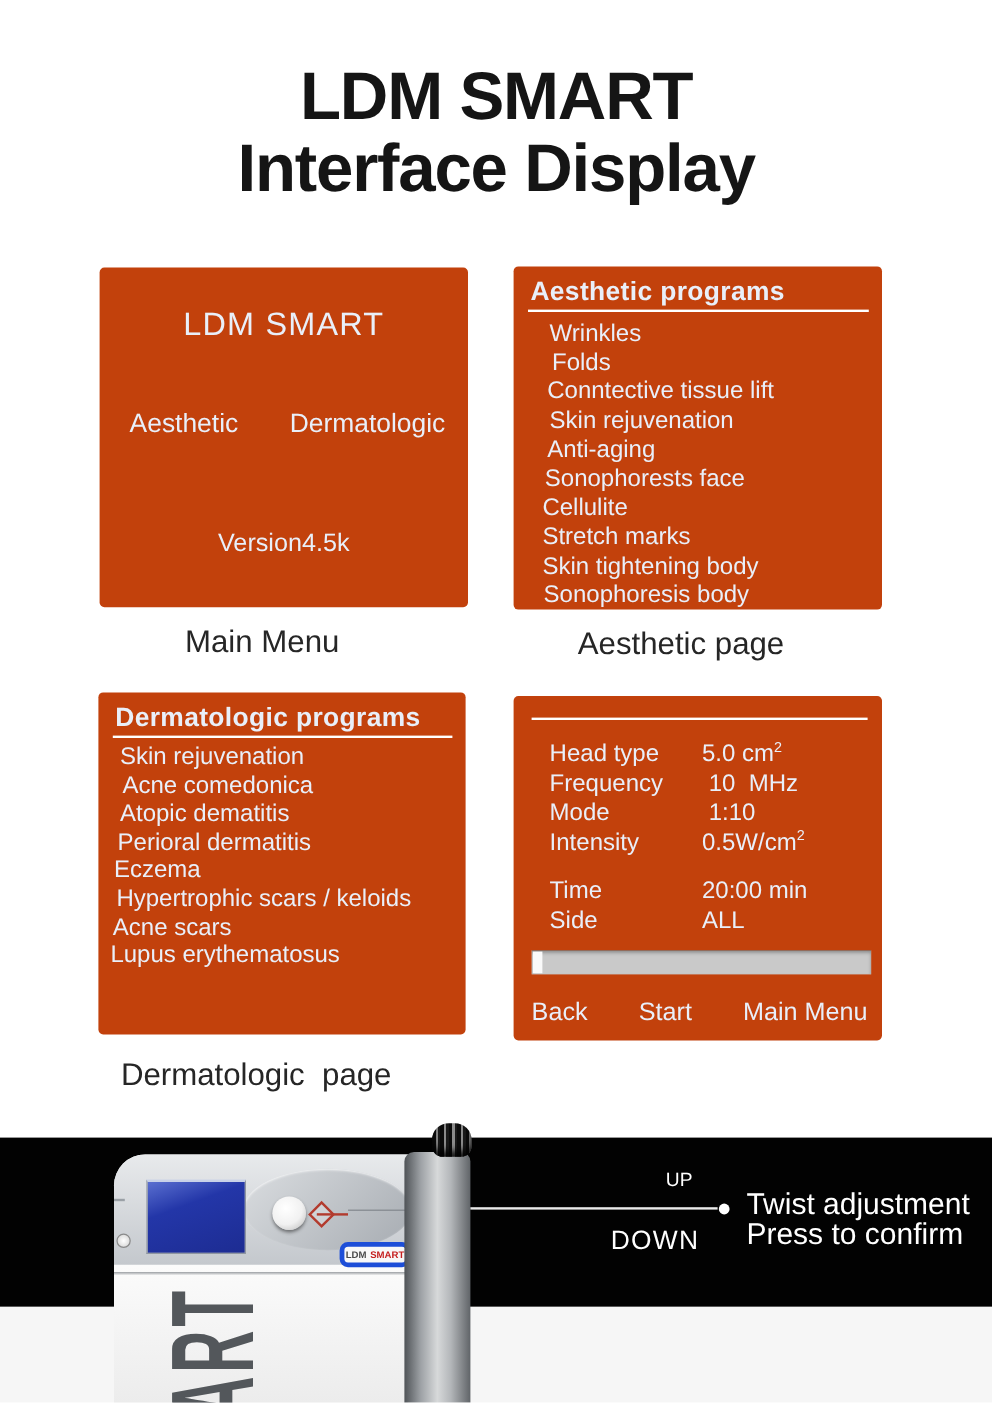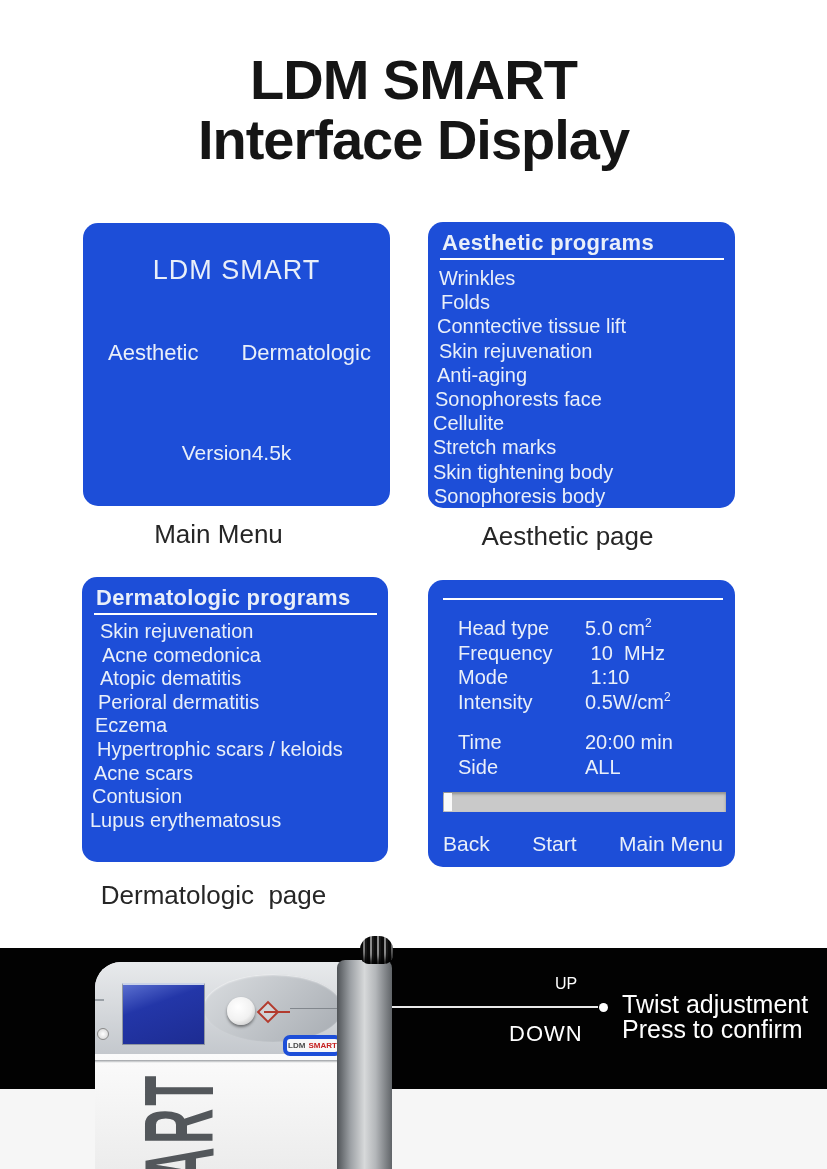--- a/index.html
+++ b/index.html
@@ -4,41 +4,41 @@
 <style>
   html,body{margin:0;padding:0;background:#ffffff;}
   .page{position:relative;width:827px;height:1169px;background:#ffffff;overflow:hidden;
         font-family:"Liberation Sans",sans-serif;color:#1c1c1c;}
 
   
   .main-title{position:absolute;top:50px;left:0;width:827px;text-align:center;
               font-size:56px;line-height:60px;font-weight:600;color:#151515;letter-spacing:-1px;}
 
   
-  .panel{position:absolute;background:#1d4ed8;border-radius:15px;color:#e9eff9;overflow:hidden;}
+  .panel{position:absolute;background:#c2410c;border-radius:4px;color:#e9eff9;overflow:hidden;}
   #panel-main{left:83px;top:223px;width:307px;height:283px;}
   #panel-aes{left:428px;top:222px;width:307px;height:286px;}
   #panel-derm{left:82px;top:577px;width:306px;height:285px;}
   #panel-param{left:428px;top:580px;width:307px;height:287px;}
 
   .caption{position:absolute;font-size:26px;color:#262626;text-align:center;white-space:pre;}
   #cap-main{left:65px;top:519px;width:307px;}
   #cap-aes{left:414px;top:521px;width:307px;}
   #cap-derm{left:60px;top:880px;width:307px;}
   #cap-param{left:431px;top:882px;width:307px;}
 
   
   .mm-title{position:absolute;top:32px;left:0;width:100%;text-align:center;font-size:27px;letter-spacing:1px;}
   .mm-options{position:absolute;top:117px;left:25px;right:19px;display:flex;justify-content:space-between;font-size:22px;}
   .mm-version{position:absolute;top:218px;left:0;width:100%;text-align:center;font-size:21px;}
 
   
   .p-title{position:absolute;top:8px;left:14px;font-size:22px;font-weight:700;letter-spacing:.3px;}
   .p-rule{position:absolute;top:36px;left:12px;right:11px;height:2px;background:#ffffff;}
-  .p-list{position:absolute;top:44px;left:0;right:4px;margin:0;padding:0 0 0 5px;list-style:none;
+  .p-list{position:absolute;top:44px;left:0;right:4px;margin:0;padding:0 0 0 24px;list-style:none;
           font-size:20px;line-height:24.2px;}
   #panel-derm .p-list{line-height:23.6px;top:43px;padding-left:8px;}
   .p-list li{white-space:nowrap;}
   #panel-aes  .p-list li:nth-child(1){margin-left:6px;}
   #panel-aes  .p-list li:nth-child(2){margin-left:8px;}
   #panel-aes  .p-list li:nth-child(3){margin-left:4px;}
   #panel-aes  .p-list li:nth-child(4){margin-left:6px;}
   #panel-aes  .p-list li:nth-child(5){margin-left:4px;}
   #panel-aes  .p-list li:nth-child(6){margin-left:2px;}
   #panel-aes  .p-list li:nth-child(10){margin-left:1px;}
@@ -151,21 +151,20 @@
     <div class="p-title">Dermatologic programs</div>
     <div class="p-rule"></div>
     <ul class="p-list">
       <li>Skin rejuvenation</li>
       <li>Acne comedonica</li>
       <li>Atopic dematitis</li>
       <li>Perioral dermatitis</li>
       <li>Eczema</li>
       <li>Hypertrophic scars / keloids</li>
       <li>Acne scars</li>
-      <li>Contusion</li>
       <li>Lupus erythematosus</li>
     </ul>
   </div>
   <div class="caption" id="cap-derm">Dermatologic  page</div>
 
   <div class="panel" id="panel-param">
     <div class="param-rule"></div>
     <div class="param-rows">
       <div class="prow">
         <span class="pl">Head type</span>

